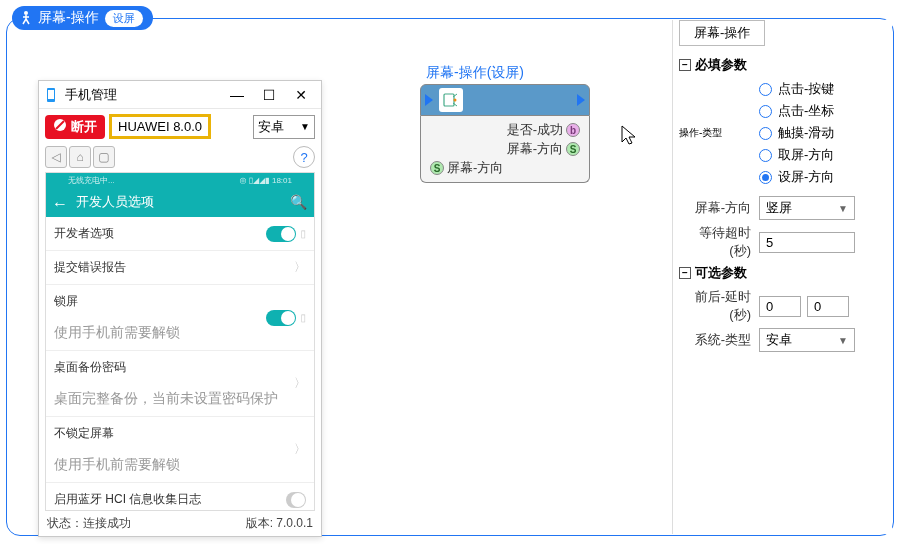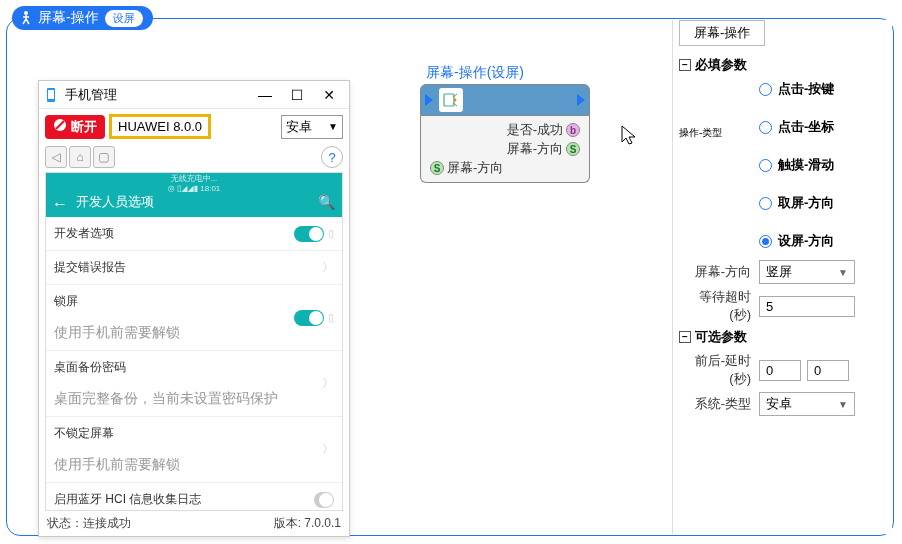--- a/index.html
+++ b/index.html
@@ -5,38 +5,38 @@
 * { box-sizing: border-box; margin: 0; padding: 0; font-family: "Microsoft YaHei", Arial, sans-serif; }
 body { width: 902px; height: 544px; background: #fff; position: relative; overflow: hidden; }
 
 .main-frame { position: absolute; left: 6px; top: 18px; right: 8px; bottom: 8px; border: 1px solid #2175f3; border-radius: 14px; }
 
 .header-tag { position: absolute; left: 12px; top: 6px; z-index: 10; background: #2175f3; color: #fff; border-radius: 12px; padding: 3px 10px 3px 6px; display: flex; align-items: center; font-size: 14px; }
 .header-tag .walker-icon { display: inline-block; width: 16px; height: 16px; margin-right: 4px; }
 .header-tag .sub-pill { background: #fff; color: #2175f3; border-radius: 10px; padding: 1px 8px; margin-left: 6px; font-size: 11px; }
 
 
-.phone-win { position: absolute; left: 38px; top: 80px; width: 312px; background: #fff; border: 1px solid #c9c9c9; box-shadow: 0 2px 6px rgba(0,0,0,0.12); }
+.phone-win { position: absolute; left: 38px; top: 80px; width: 284px; background: #fff; border: 1px solid #c9c9c9; box-shadow: 0 2px 6px rgba(0,0,0,0.12); }
 .phone-titlebar { height: 28px; display: flex; align-items: center; padding: 0 4px; border-bottom: 1px solid #e8e8e8; }
 .phone-titlebar .ticon { width: 16px; height: 16px; margin-right: 6px; }
 .phone-titlebar .ttitle { flex: 1; font-size: 13px; }
 .phone-titlebar .winbtn { width: 32px; height: 22px; display: flex; align-items: center; justify-content: center; cursor: pointer; font-size: 14px; }
 .phone-toolbar { display: flex; align-items: center; padding: 5px 6px; gap: 4px; }
 .btn-disconnect { background: #e81123; color: #fff; border: none; border-radius: 4px; padding: 3px 8px; display: flex; align-items: center; font-size: 13px; font-weight: bold; cursor: pointer; }
 .btn-disconnect .stop-icon { display: inline-block; margin-right: 4px; }
 .device-label { border: 3px solid #eab308; padding: 2px 6px; font-size: 13px; background: #fff; }
 .os-select { border: 1px solid #999; padding: 2px 4px; font-size: 13px; background: #fff; display: flex; align-items: center; cursor: pointer; }
 .os-select .caret { margin-left: 16px; font-size: 10px; }
 .nav-row { display: flex; align-items: center; padding: 2px 6px 4px; gap: 2px; }
 .nav-btn { width: 22px; height: 22px; border: 1px solid #bbb; background: #f3f3f3; border-radius: 3px; display: flex; align-items: center; justify-content: center; font-size: 12px; color: #888; }
 .nav-row .spacer { flex: 1; }
 .help-btn { width: 22px; height: 22px; border: 1px solid #bbb; border-radius: 50%; display: flex; align-items: center; justify-content: center; color: #2175f3; font-size: 13px; }
 
 .phone-screen { margin: 0 6px; border: 1px solid #ddd; }
-.statusbar { height: 14px; background: #0fb1b1; display: flex; justify-content: space-between; padding: 0 22px; font-size: 8px; color: #cdeeee; align-items: center; flex-direction: column; }
+.statusbar { height: 14px; background: #0fb1b1; display: flex; justify-content: space-between; padding: 0 22px; font-size: 8px; color: #cdeeee; align-items: center; }
 .app-header { height: 30px; background: #0fb1b1; display: flex; align-items: center; padding: 0 6px; color: #fff; }
 .app-header .back { font-size: 16px; margin-right: 8px; }
 .app-header .atitle { flex: 1; font-size: 13px; }
 .app-header .srch { font-size: 14px; }
 .settings-list { background: #fff; }
 .srow { display: flex; align-items: center; padding: 8px 8px; border-bottom: 1px solid #eee; }
 .srow .rlabel { flex: 1; font-size: 12px; color: #333; }
 .srow .rsub { font-size: 14px; color: #999; display: block; margin-top: 14px; }
 .srow .chev { color: #bbb; font-size: 12px; }
 .toggle { width: 30px; height: 16px; background: #0fb1b1; border-radius: 8px; position: relative; }
@@ -229,21 +229,21 @@
 <div class="props">
   <div class="props-tab">屏幕-操作</div>
 
   <div class="section-head">
     <span class="collapse">−</span>
     <span>必填参数</span>
   </div>
 
   <div style="display:flex;">
     <div class="plabel" style="width:80px;padding-right:8px;font-size:10px;padding-top:46px">操作-类型</div>
-    <div style="display:flex;flex-direction:column;gap:20px;font-weight:bold;">
+    <div style="display:flex;flex-direction:column;gap:4px;">
       <div class="radio-opt">
           <span class="rcircle"></span>
           <span>点击-按键</span>
         </div>
       <div class="radio-opt">
           <span class="rcircle"></span>
           <span>点击-坐标</span>
         </div>
       <div class="radio-opt">
           <span class="rcircle"></span>

